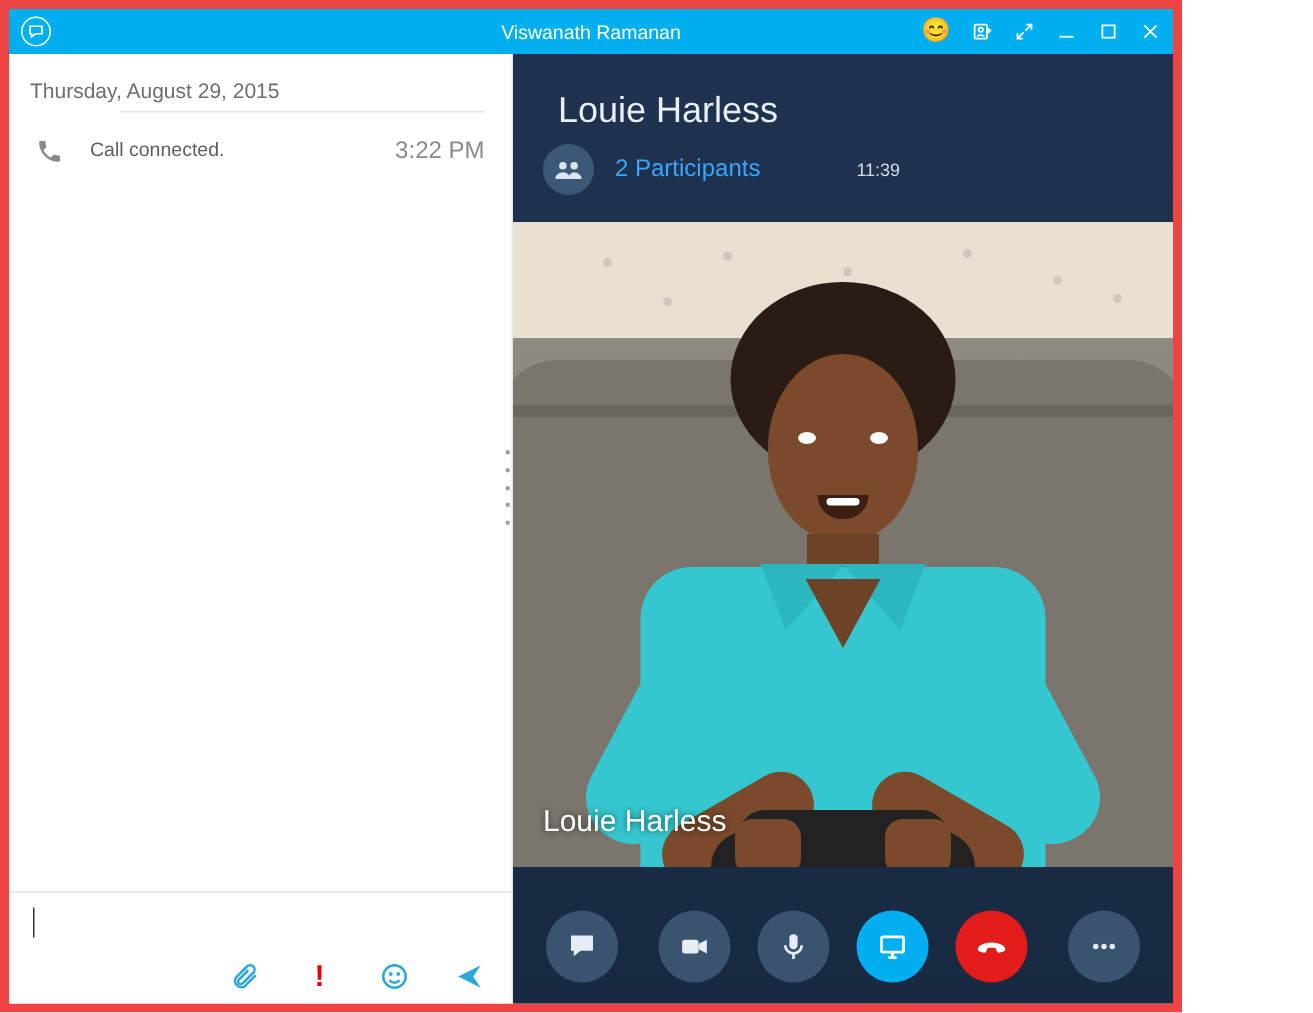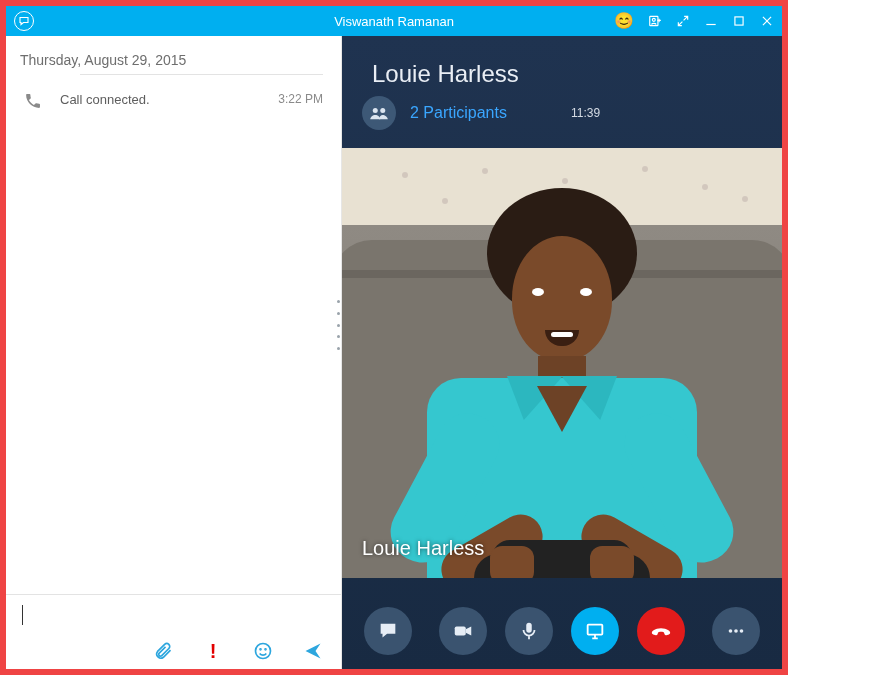--- a/index.html
+++ b/index.html
@@ -111,21 +111,21 @@
       border-top: 1px solid #e3e3e3;
     }
     .event-row {
       display: flex;
       align-items: flex-start;
       padding: 10px 0;
       gap: 18px;
     }
     .event-row .phone-icon { width: 18px; height: 18px; color:#8a8a8a; margin-left:4px; }
     .event-row .msg { color: #5e5e5e; }
-    .event-row .time { margin-left: auto; color: #8a8a8a; font-size: 12px; }
+    .event-row .time { margin-left: auto; color: #8a8a8a; font-size: 16px; }
 
     .input-area {
       border-top: 1px solid #e3e3e3;
       padding: 10px 12px 8px 16px;
     }
     .input-area .text-input {
       width: 100%;
       border: none;
       outline: none;
       font-size: 15px;

